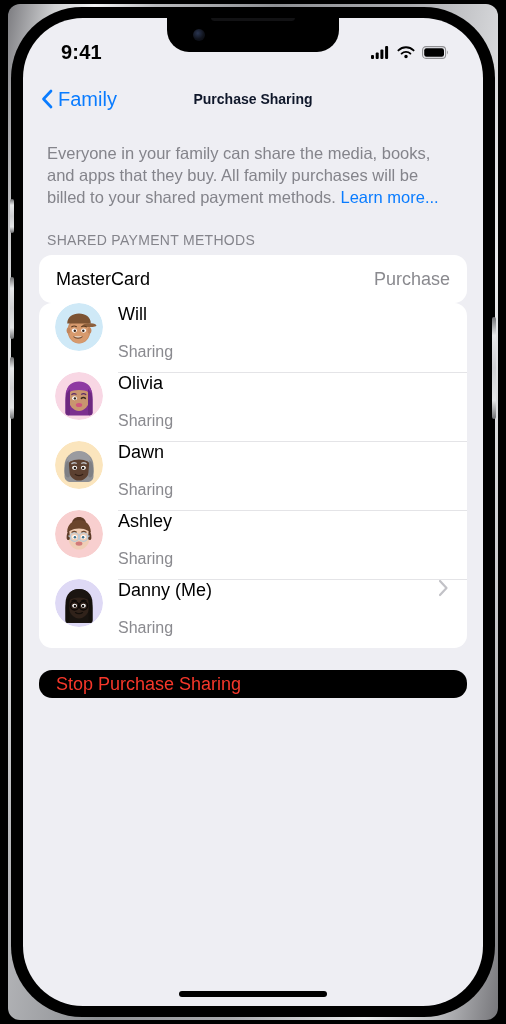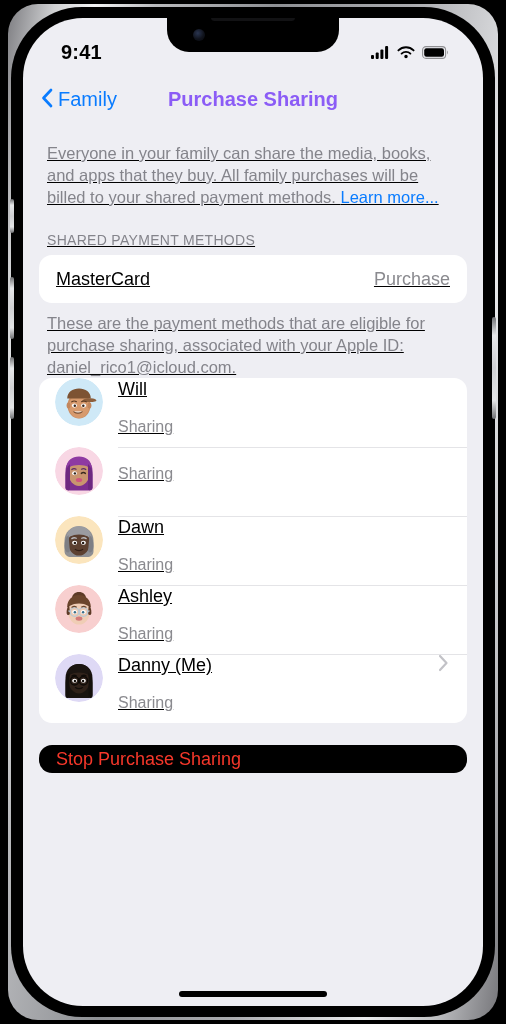--- a/index.html
+++ b/index.html
@@ -15,21 +15,21 @@
     -webkit-font-smoothing: antialiased;
   }
 
   
   .device {
     position: absolute;
     left: 8px;
     top: 4px;
     width: 490px;
     height: 1016px;
-    border-radius: 30px;
+    border-radius: 12px;
     background: linear-gradient(100deg,#7c7c80 0%, #cfd0d2 7%, #f2f3f4 13%, #b9babd 22%,
                                 #8e9094 40%, #a9aaae 60%, #e9eaec 80%, #c2c3c6 90%, #76767a 100%);
     box-sizing: border-box;
     padding: 3px;
   }
   .device-inner {
     width: 100%;
     height: 100%;
     border-radius: 71px;
     background: #000;
@@ -119,40 +119,39 @@
   .navbar {
     position: relative;
     height: 50px;
     display: flex;
     align-items: center;
     padding: 0 18px;
     box-sizing: border-box;
   }
   .nav-back {
     display: flex;
-    align-items: flex-start;
+    align-items: center;
     gap: 5px;
     color: #0a7cff;
     font-size: 20px;
     cursor: pointer;
   }
   .nav-title {
     position: absolute;
     left: 0; right: 0;
     text-align: center;
-    font-size: 20px;
+    font-size: 14px;
     font-weight: bold;
-    color: #8b5cf6;
+    color: #0f172a;
     pointer-events: none;
   }
 
   
   .content {
     padding: 0 16px;
-    text-decoration: underline;
   }
   .intro {
     color: #84848b;
     font-size: 16.5px;
     line-height: 22px;
     padding: 18px 8px 0 8px;
   }
   .intro a {
     color: #0a7cff;
     text-decoration: none;
@@ -314,21 +313,20 @@
 
         <div class="section-header">SHARED PAYMENT METHODS</div>
 
         <div class="card">
           <div class="pay-row">
             <span class="pay-name">MasterCard</span>
             <span class="pay-default">Purchase</span>
           </div>
         </div>
 
-        <div class="footnote">These are the payment methods that are eligible for purchase sharing, associated with your Apple ID: daniel_rico1@icloud.com.</div>
 
 
         <div class="card">
 
           <div class="member-row">
             <div class="avatar">
               <svg viewBox="0 0 48 48" width="48" height="48">
                 <circle cx="24" cy="24" r="24" fill="#cfe9f7"></circle>
                 <ellipse cx="24" cy="27.5" rx="11.5" ry="13" fill="#c98e63"></ellipse>
                 <ellipse cx="24" cy="28.5" rx="10.3" ry="11.8" fill="#d79a6d"></ellipse>
@@ -363,20 +361,21 @@
                 <path d="M15 17c-3 2.5-4.5 7-4.5 11v13c0 1.6 1.3 2.4 3 2.4 1 0 1.5-.8 1.5-2.2z" fill="#6d2880"></path>
                 <ellipse cx="19.5" cy="26.2" rx="2.4" ry="2" fill="#fff"></ellipse>
                 <circle cx="19.9" cy="26.4" r="1.2" fill="#2f2319"></circle>
                 <path d="M26.3 26.4c1.2-1 2.9-1 4.1 0" stroke="#3a2a1e" stroke-width="1.4" fill="none" stroke-linecap="round"></path>
                 <path d="M16.8 22.5c1.3-1 3-1 4.3-.3" stroke="#5a2a66" stroke-width="1.2" fill="none" stroke-linecap="round"></path>
                 <path d="M26.5 22.2c1.3-.7 3-.7 4.3.3" stroke="#5a2a66" stroke-width="1.2" fill="none" stroke-linecap="round"></path>
                 <ellipse cx="24" cy="33" rx="3.2" ry="2.1" fill="#d2557e"></ellipse>
               </svg>
             </div>
             <div class="member-text">
+              <div class="member-name">Olivia</div>
               <div class="member-status">Sharing</div>
             </div>
           </div>
 
           <div class="member-row">
             <div class="avatar">
               <svg viewBox="0 0 48 48" width="48" height="48">
                 <circle cx="24" cy="24" r="24" fill="#fbe5bd"></circle>
                 <path d="M9.5 25c0-9 6.2-14.5 14.5-14.5S38.5 16 38.5 25v10c0 4-3 6-6.5 6H16c-3.5 0-6.5-2-6.5-6z" fill="#8e8f93"></path>
                 <ellipse cx="24" cy="27" rx="10.8" ry="12.6" fill="#5c4030"></ellipse>

